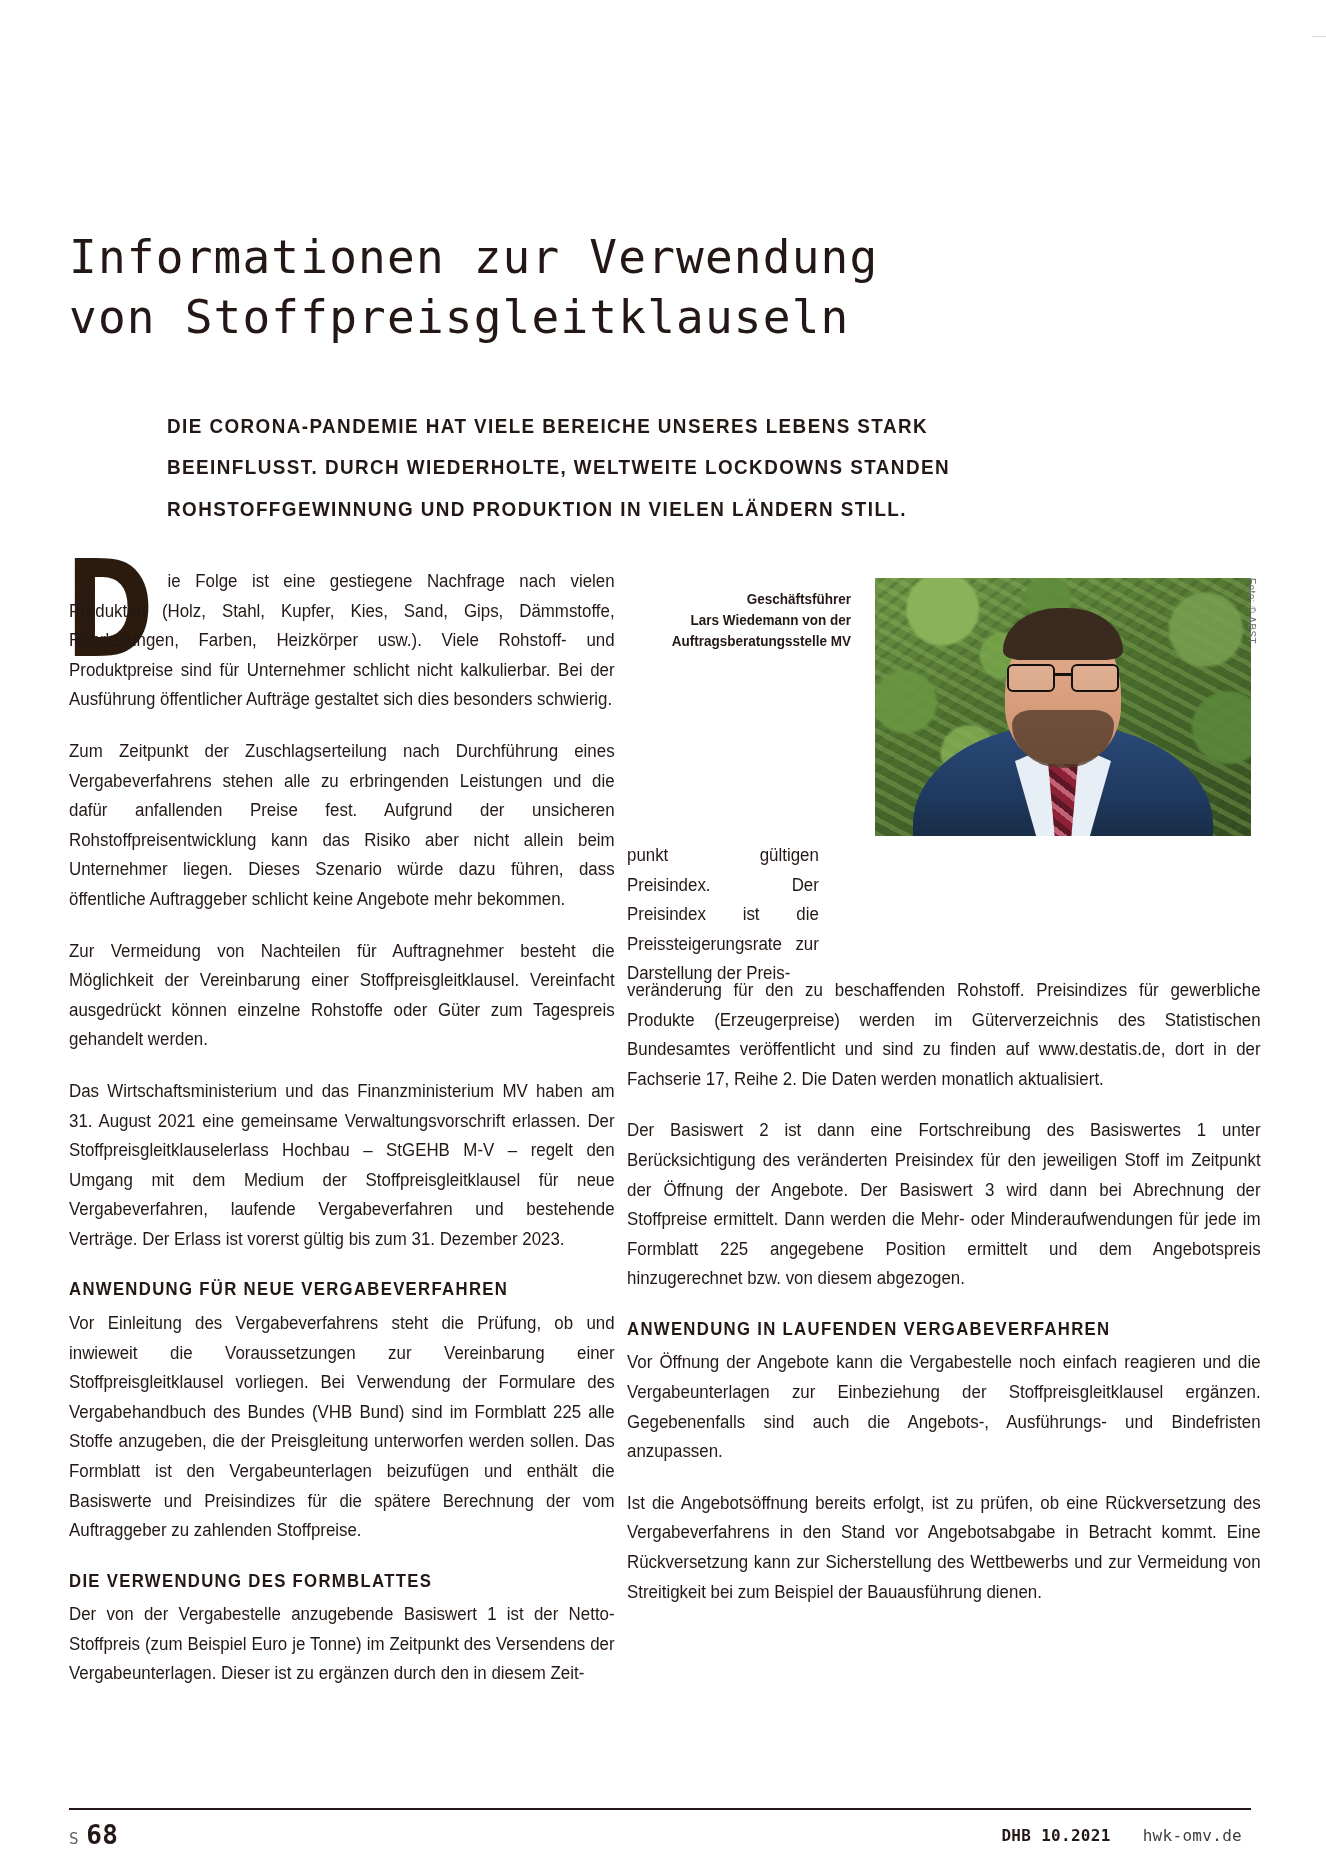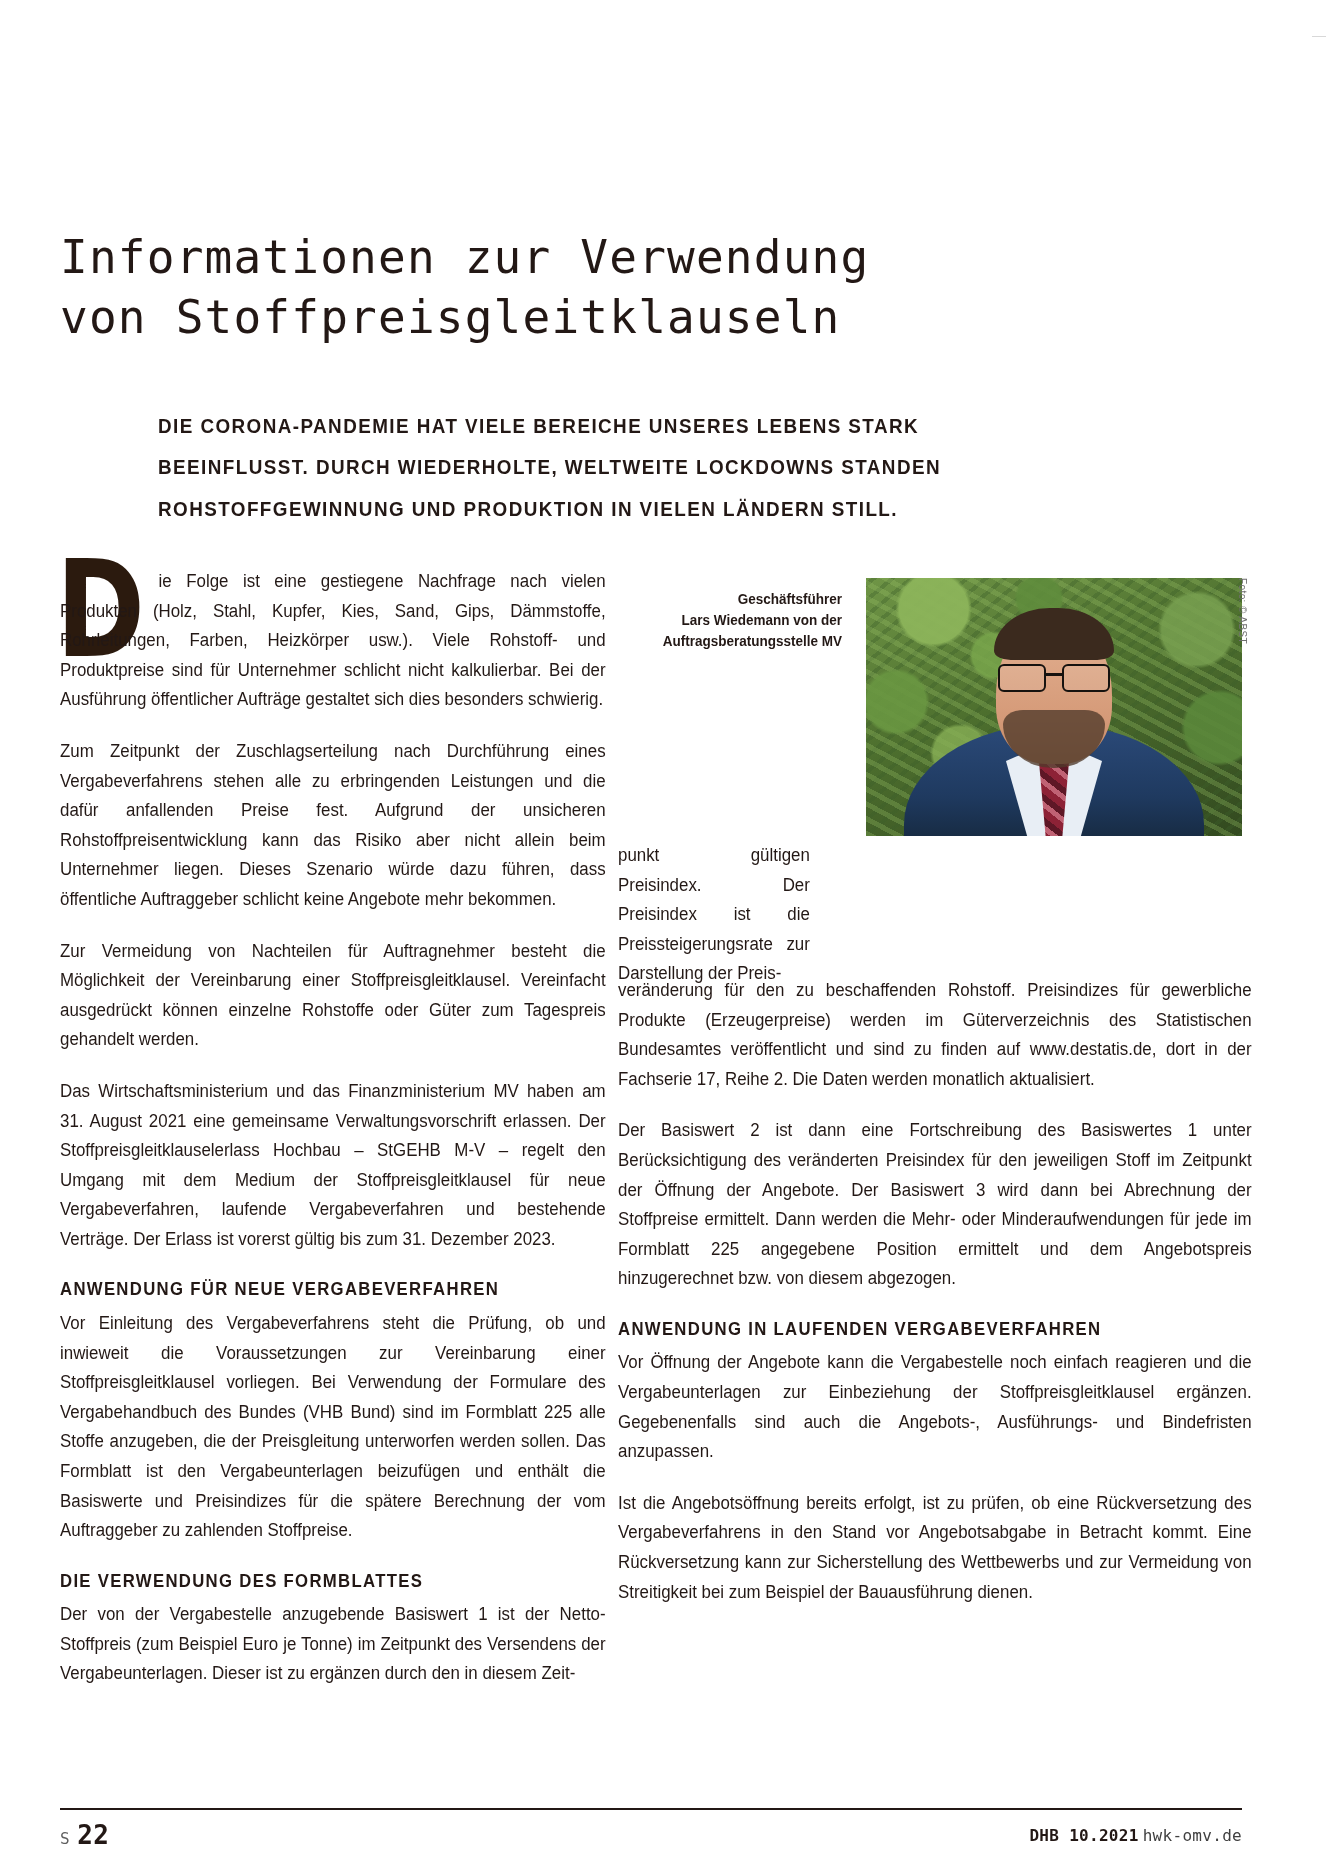--- a/index.html
+++ b/index.html
@@ -13,20 +13,21 @@
     position: relative;
     font-family: "Liberation Sans", sans-serif;
     color: #231815;
     overflow: hidden;
   }
 
   .page {
     position: absolute;
     inset: 0;
     background: #ffffff;
+    margin-left: 9px;
   }
 
   
   .headline {
     position: absolute;
     left: 60px;
     top: 196px;
     width: 1180px;
     font-family: "DejaVu Sans Mono", monospace;
     font-size: 47px;
@@ -294,21 +295,21 @@
     font-weight: 700;
     color: #231815;
     letter-spacing: .5px;
   }
   .footer-right {
     position: absolute;
     right: 84px;
     top: 1826px;
     display: flex;
     align-items: baseline;
-    gap: 4px;
+    gap: 32px;
     font-family: "DejaVu Sans Mono", monospace;
   }
   .footer-right .fr-issue {
     font-size: 16px;
     font-weight: 700;
     letter-spacing: .3px;
     color: #231815;
   }
   .footer-right .fr-url {
     font-size: 16px;
@@ -390,20 +391,20 @@
     <p>veränderung für den zu beschaffenden Rohstoff. Preisindizes für gewerbliche Produkte (Erzeugerpreise) werden im Güterverzeichnis des Statistischen Bundesamtes veröffentlicht und sind zu finden auf www.destatis.de, dort in der Fachserie 17, Reihe 2. Die Daten werden monatlich aktualisiert.</p>
     <p>Der Basiswert 2 ist dann eine Fortschreibung des Basiswertes 1 unter Berücksichtigung des veränderten Preisindex für den jeweiligen Stoff im Zeitpunkt der Öffnung der Angebote. Der Basiswert 3 wird dann bei Abrechnung der Stoffpreise ermittelt. Dann werden die Mehr- oder Minderaufwendungen für jede im Formblatt 225 angegebene Position ermittelt und dem Angebotspreis hinzugerechnet bzw. von diesem abgezogen.</p>
     <h2 class="sec-head">ANWENDUNG IN LAUFENDEN VERGABEVERFAHREN</h2>
     <p>Vor Öffnung der Angebote kann die Vergabestelle noch einfach reagieren und die Vergabeunterlagen zur Einbeziehung der Stoffpreisgleitklausel ergänzen. Gegebenenfalls sind auch die Angebots-, Ausführungs- und Bindefristen anzupassen.</p>
     <p>Ist die Angebotsöffnung bereits erfolgt, ist zu prüfen, ob eine Rückversetzung des Vergabeverfahrens in den Stand vor Angebotsabgabe in Betracht kommt. Eine Rückversetzung kann zur Sicherstellung des Wettbewerbs und zur Vermeidung von Streitigkeit bei zum Beispiel der Bauausführung dienen.</p>
   </div>
 
   <div class="footer-rule"></div>
   <div class="footer-left">
     <span class="fl-s">S</span>
-    <span class="fl-num">22</span>
+    <span class="fl-num">68</span>
   </div>
   <div class="footer-right">
     <span class="fr-issue">DHB 10.2021</span>
     <span class="fr-url">hwk-omv.de</span>
   </div>
 
 </div>
 
 </body></html>

